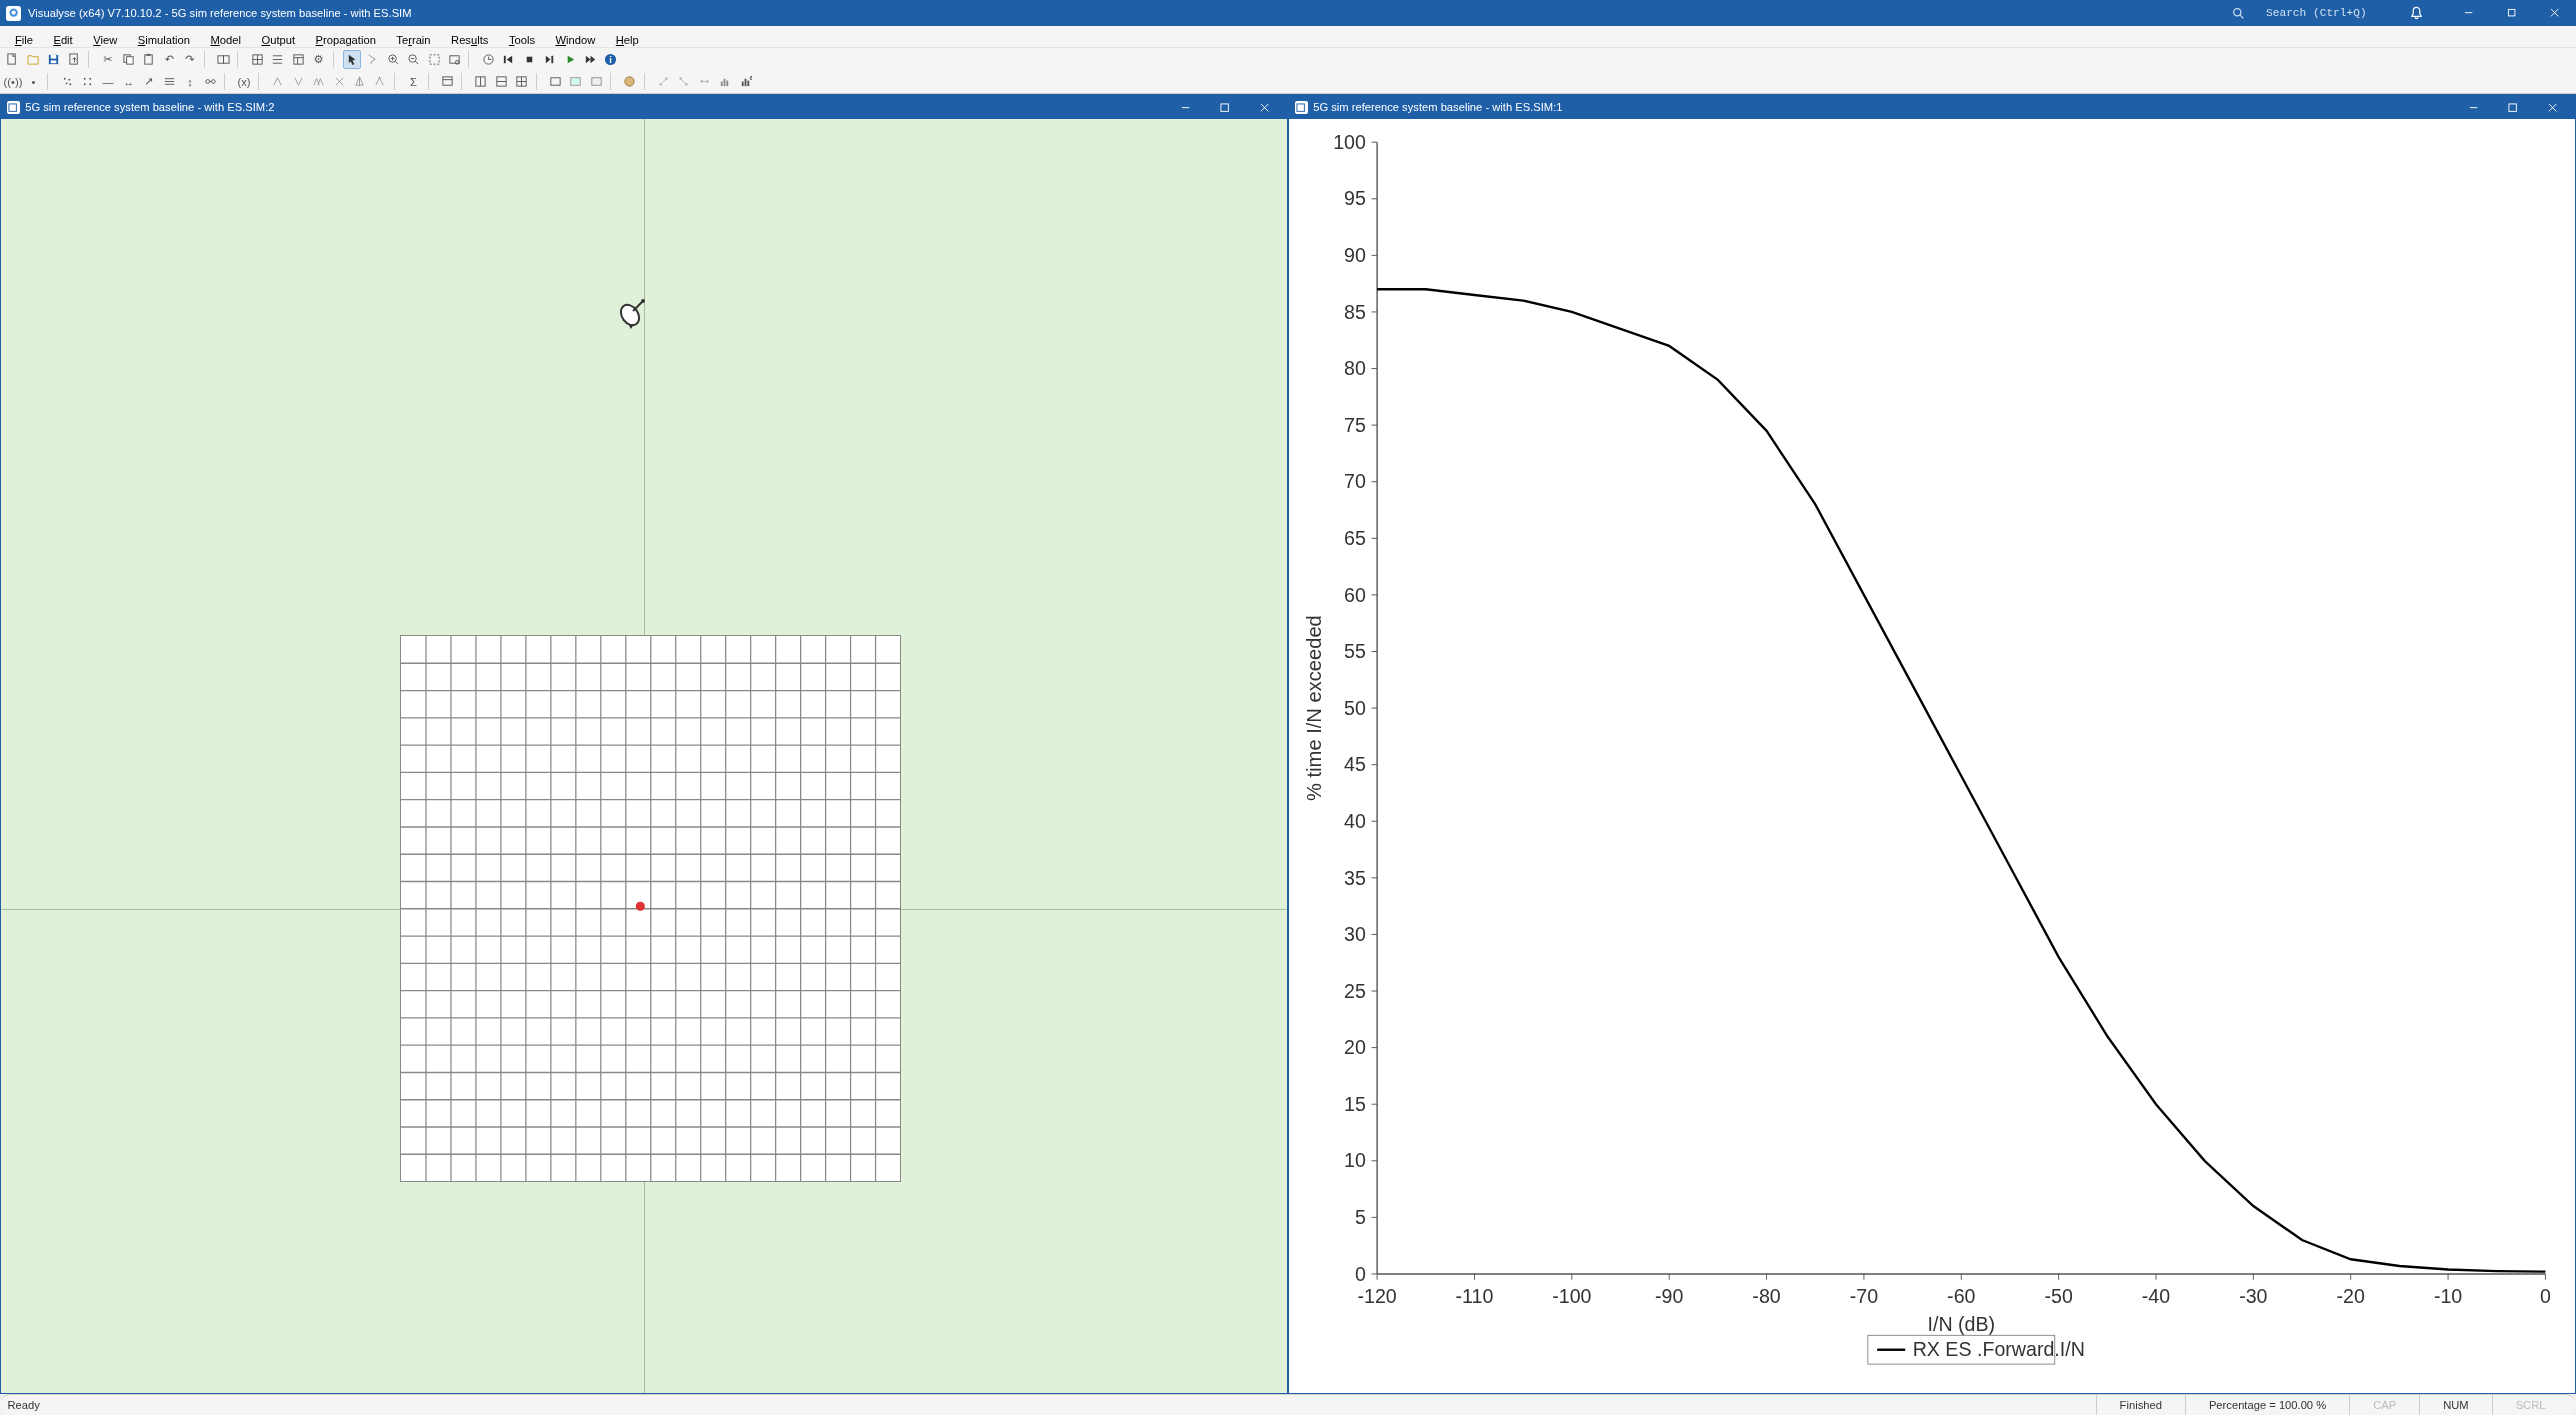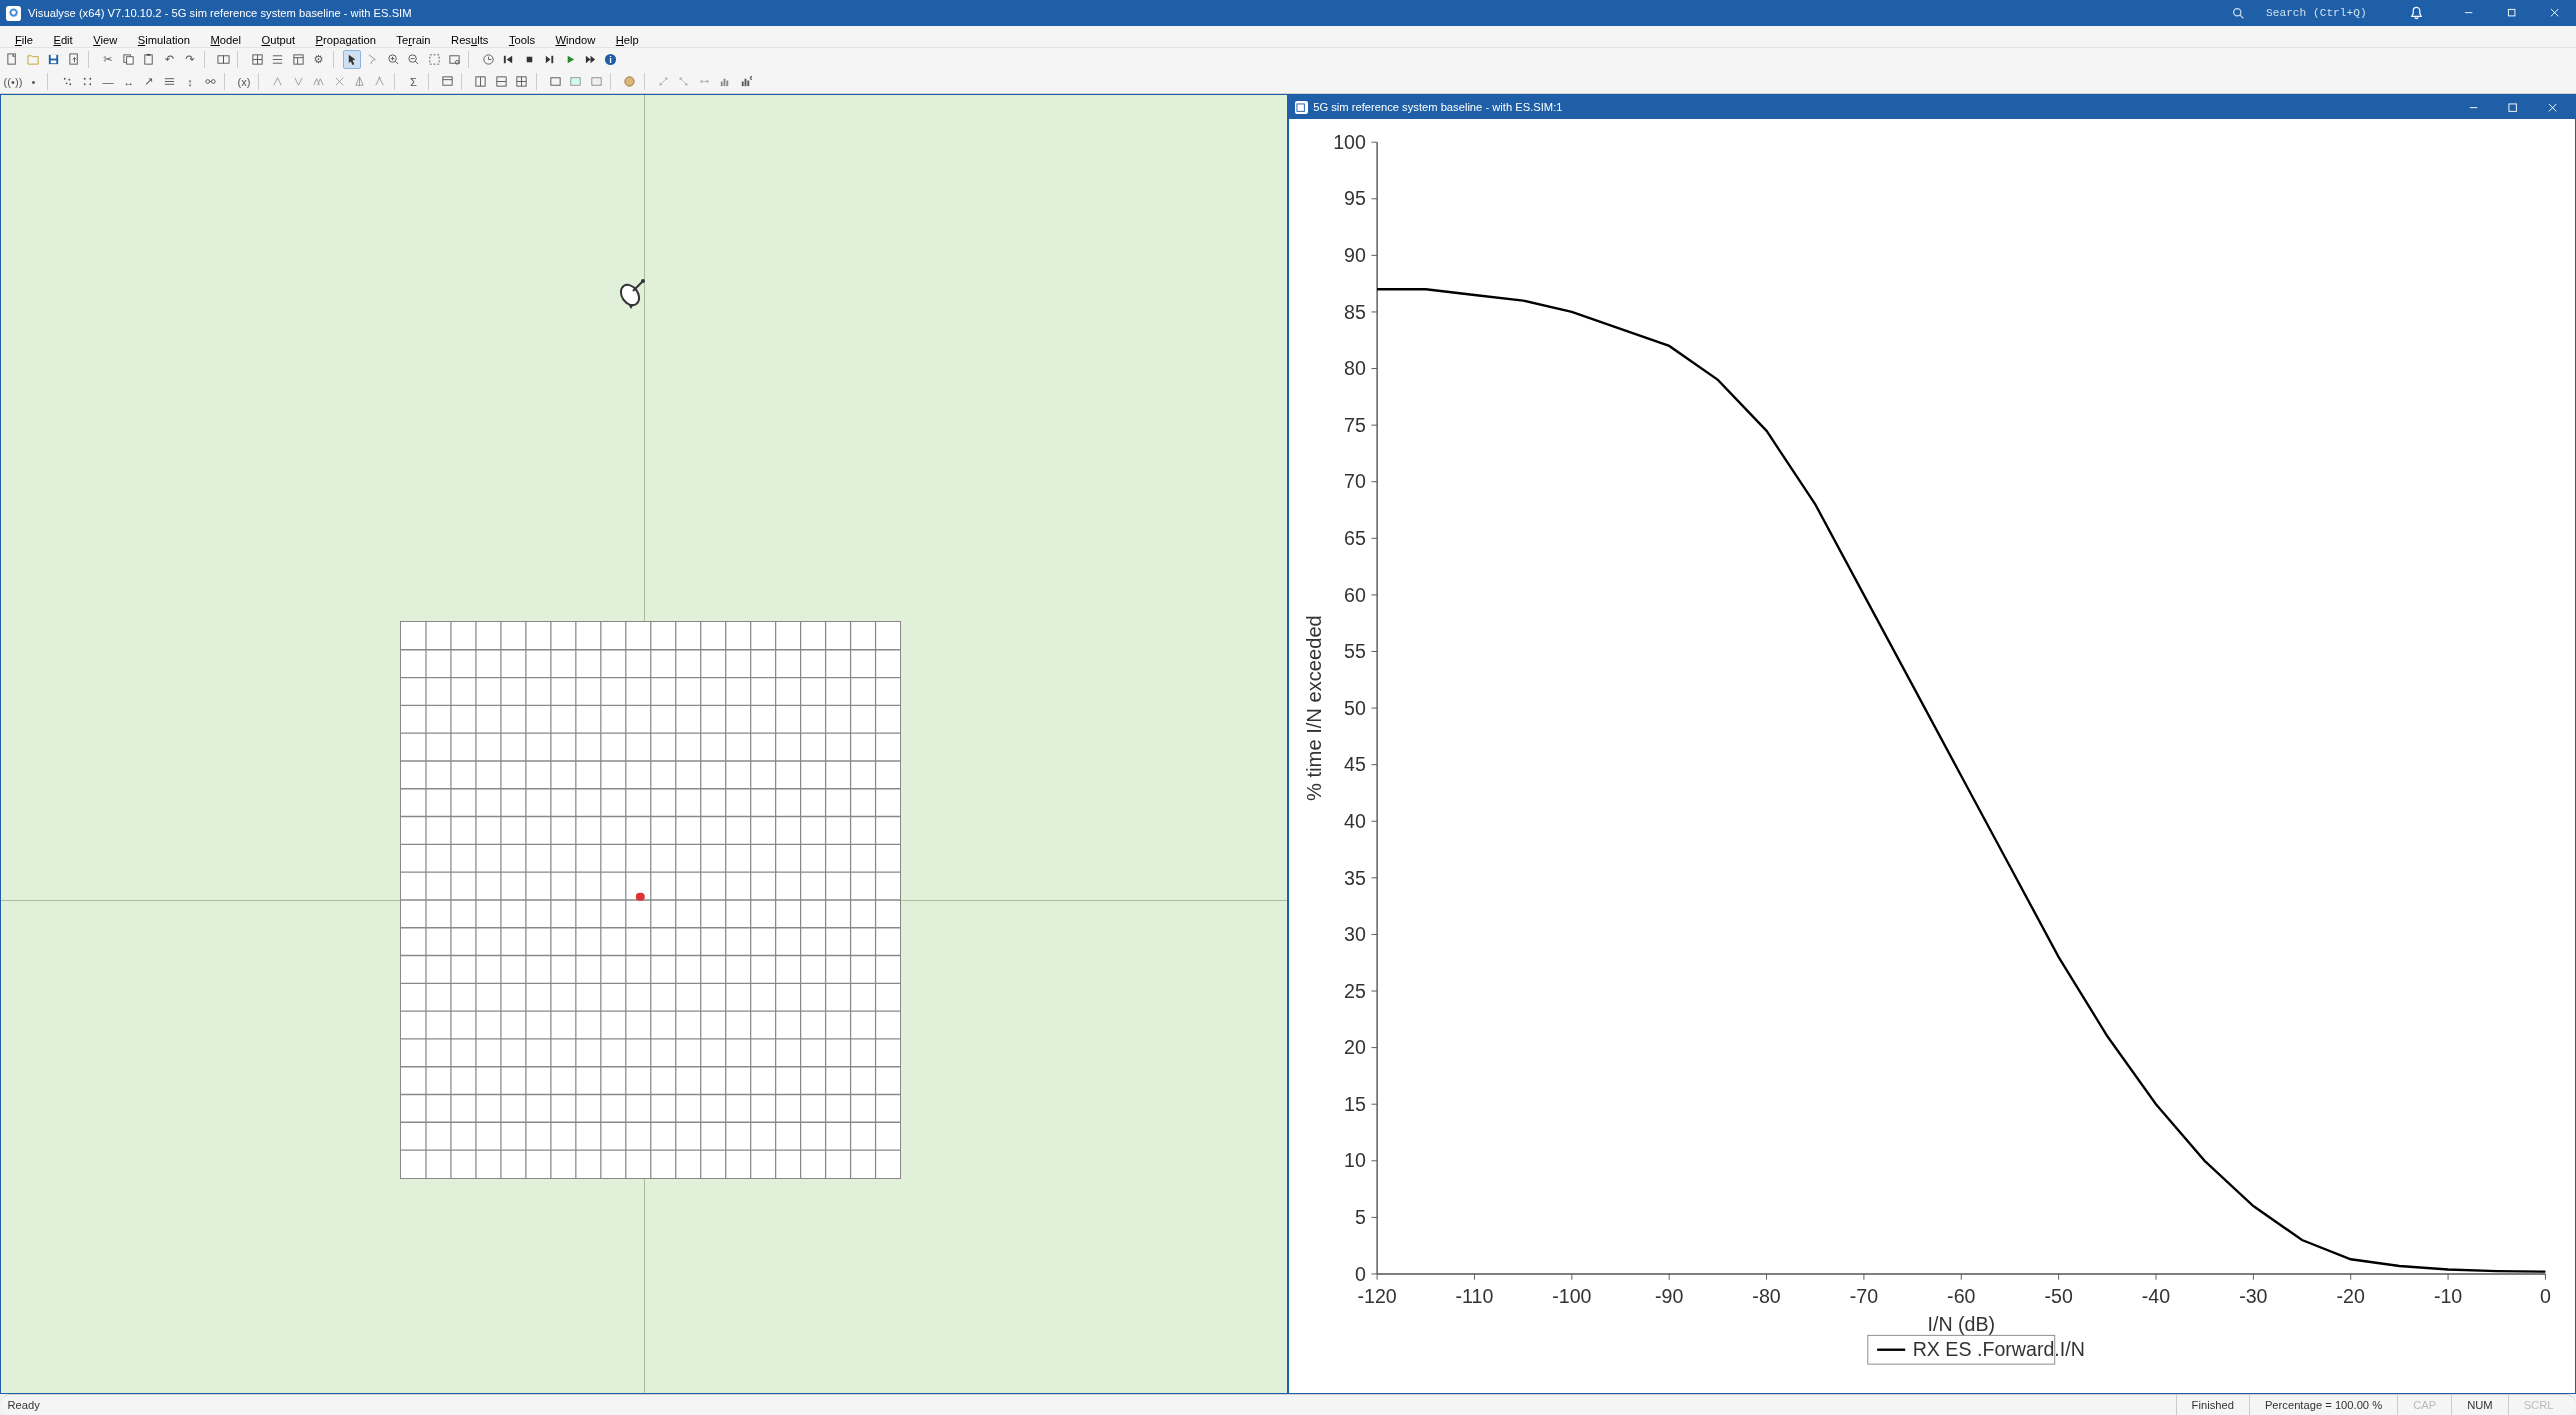--- a/index.html
+++ b/index.html
@@ -53,21 +53,21 @@
   
   .chartview { width:100%; height:100%; background:#fff; position:relative; padding:3.7px 11.2px 3.7px 3.7px; }
   .chartview svg { width:100%; height:100%; }
   .chart text { font-size: 21px; fill:#333; font-family: "Segoe UI", Tahoma, sans-serif;}
   .chart .series { fill:none; stroke:#000; stroke-width:2.5; }
   .legendbox { fill:#fff; stroke:#888; }
 
   
   .statusbar { height:22.4px; background:#f5f5f5; border-top:0.9px solid #d0d0d0; display:flex; align-items:center; padding:0 7.5px; font-size:11.2px; color:#333;border-radius:10px; }
   .statusbar .sfill { flex:1; }
-  .statusbar .scell { padding:0 15px; border-left:0.9px solid #ccc; height:100%; display:flex; align-items:center; }
+  .statusbar .scell { padding:0 23px; border-left:0.9px solid #ccc; height:100%; display:flex; align-items:center; }
   .statusbar .dim { color:#bbb; }
 </style>
 </head>
 <body>
 
 <div class="titlebar">
   <div class="app-icon">
     <svg viewBox="0 0 16 16" width="11.2" height="11.2">
         <circle cx="8" cy="8" r="6" fill="#4a90d9"></circle>
         <circle cx="8" cy="8" r="3" fill="#fff"></circle>
@@ -435,20 +435,44 @@
           <rect x="9" y="6" width="2" height="6" fill="#555"></rect>
           <text x="11" y="5" font-size="6">⚙</text>
         </svg>
       </div>
   </div>
 </div>
 
 <div class="mdi">
 
   <div class="child" style="flex:1;">
+    <div class="ctitle">
+      <div class="cicon">
+          <svg width="9.3" height="9.3" viewBox="0 0 10 10">
+            <rect x="1" y="1" width="8" height="8" fill="none" stroke="#1f5fa8"></rect>
+          </svg>
+        </div>
+      <div class="ctext">5G sim reference system baseline - with ES.SIM:2</div>
+      <div class="cbtn">
+          <svg width="9.3" height="9.3" viewBox="0 0 10 10">
+            <line x1="1" y1="5" x2="9" y2="5" stroke="#fff"></line>
+          </svg>
+        </div>
+      <div class="cbtn">
+          <svg width="9.3" height="9.3" viewBox="0 0 10 10">
+            <rect x="1" y="1" width="8" height="8" fill="none" stroke="#fff"></rect>
+          </svg>
+        </div>
+      <div class="cbtn">
+          <svg width="9.3" height="9.3" viewBox="0 0 10 10">
+            <line x1="1" y1="1" x2="9" y2="9" stroke="#fff"></line>
+            <line x1="9" y1="1" x2="1" y2="9" stroke="#fff"></line>
+          </svg>
+        </div>
+    </div>
     <div class="cbody">
       <div class="mapview">
         <div class="hline"></div>
         <div class="vline"></div>
         <div class="gridbox">
           <svg class="gc" id="gridsvg" viewBox="0 0 20 20" preserveAspectRatio="none">
               <line x1="1" x2="1" y1="0" y2="20" stroke="#888" stroke-width="0.05"></line>
               <line x1="2" x2="2" y1="0" y2="20" stroke="#888" stroke-width="0.05"></line>
               <line x1="3" x2="3" y1="0" y2="20" stroke="#888" stroke-width="0.05"></line>
               <line x1="4" x2="4" y1="0" y2="20" stroke="#888" stroke-width="0.05"></line>

